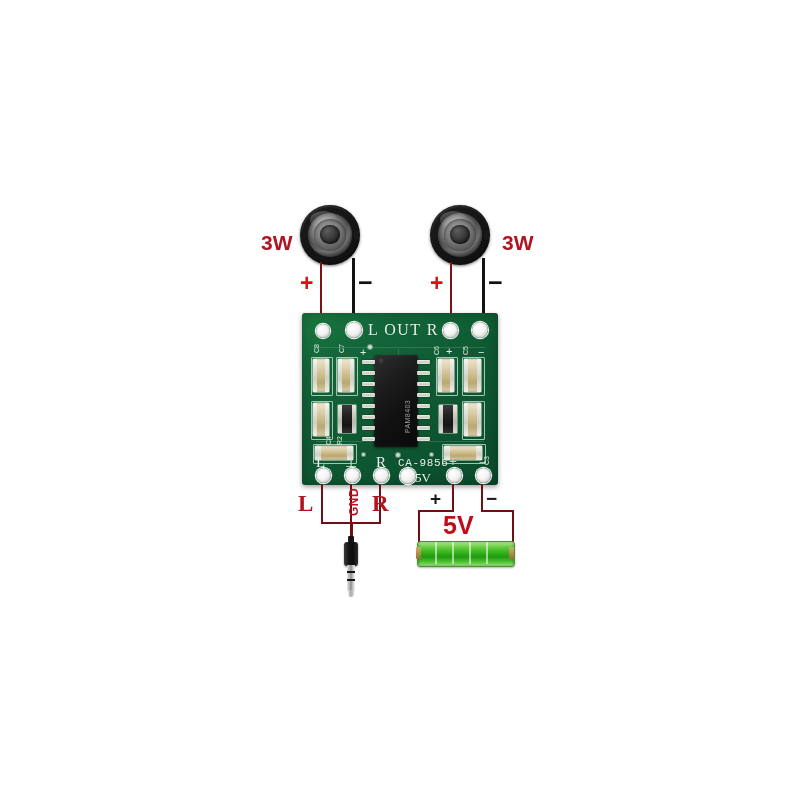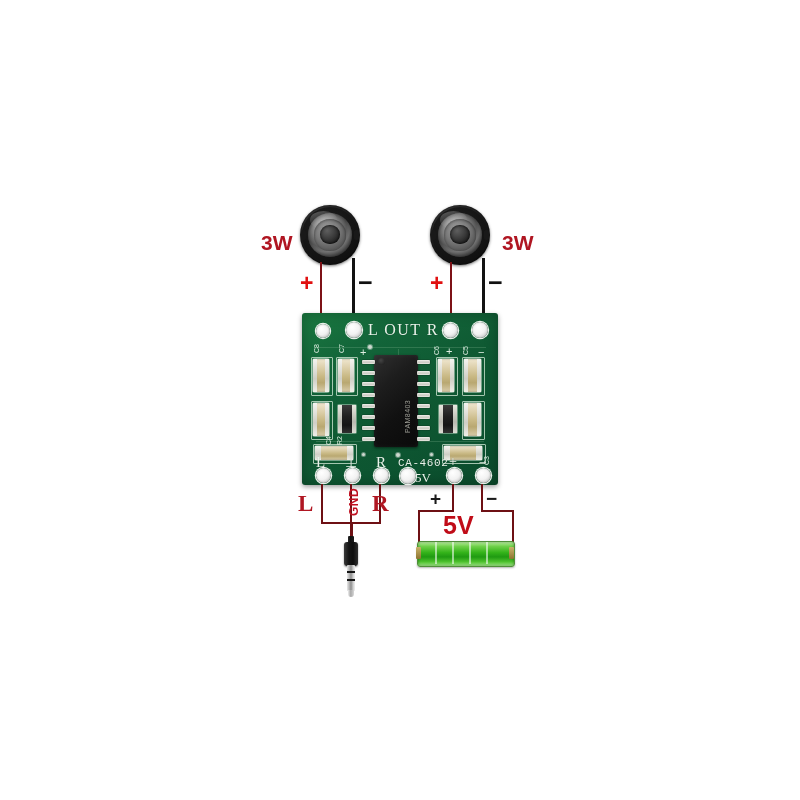--- a/index.html
+++ b/index.html
@@ -248,21 +248,21 @@
     <div class="pin" style="left:115px;top:124px;width:13px;"></div>
 
     <div class="via" style="left:66px;top:32px;width:4px;height:4px;"></div>
     <div class="via" style="left:94px;top:140px;width:4px;height:4px;"></div>
     <div class="via" style="left:60px;top:140px;width:3px;height:3px;"></div>
     <div class="via" style="left:128px;top:140px;width:3px;height:3px;"></div>
 
     <div class="silk" style="left:14px;top:142px;font-size:15px;">L</div>
     <div class="silk" style="left:43px;top:143px;font-size:14px;">⊥</div>
     <div class="silk" style="left:74px;top:142px;font-size:15px;">R</div>
-    <div class="silk" style="left:96px;top:145px;font-size:11px;letter-spacing:.6px;font-family:'Liberation Mono',monospace;">CA-4602</div>
+    <div class="silk" style="left:96px;top:145px;font-size:11px;letter-spacing:.6px;font-family:'Liberation Mono',monospace;">CA-9856</div>
     <div class="silk" style="left:147px;top:142px;font-size:14px;">+</div>
     <div class="silk" style="left:177px;top:143px;font-size:14px;">−</div>
     <div class="silk" style="left:113px;top:158px;font-size:13px;">5V</div>
 
     <div class="pad" style="left:14px;top:155px;width:15px;height:15px;"></div>
     <div class="pad" style="left:43px;top:155px;width:15px;height:15px;"></div>
     <div class="pad" style="left:72px;top:155px;width:15px;height:15px;"></div>
     <div class="pad" style="left:98px;top:155px;width:16px;height:16px;"></div>
     <div class="pad" style="left:145px;top:155px;width:15px;height:15px;"></div>
     <div class="pad" style="left:174px;top:155px;width:15px;height:15px;"></div>

